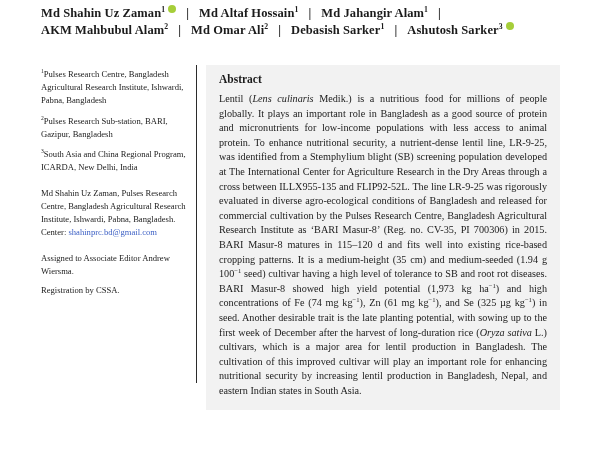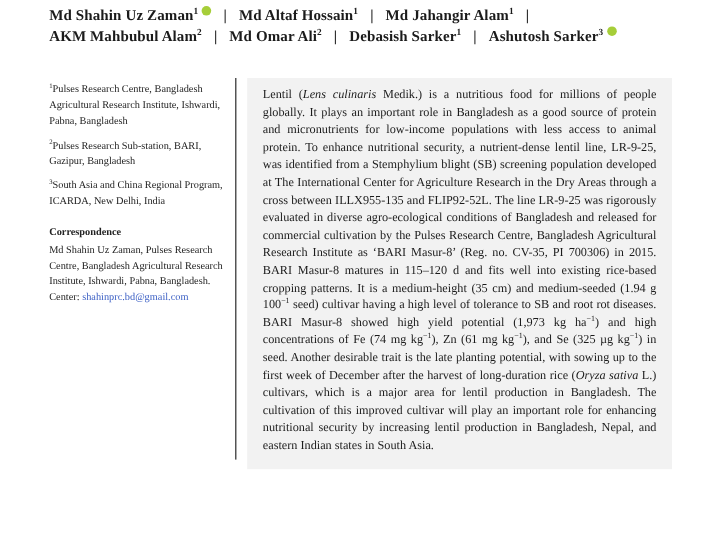--- a/index.html
+++ b/index.html
@@ -49,28 +49,32 @@
   <div class="content">
 
     <aside class="sidebar">
       <div id="affiliations">
           <p class="affil"><sup>1</sup>Pulses Research Centre, Bangladesh Agricultural Research Institute, Ishwardi, Pabna, Bangladesh</p>
           <p class="affil"><sup>2</sup>Pulses Research Sub-station, BARI, Gazipur, Bangladesh</p>
           <p class="affil"><sup>3</sup>South Asia and China Regional Program, ICARDA, New Delhi, India</p>
         </div>
 
       <div class="corr">
-        <p class="corr-head">Correspondence</p>
         <p class="corr-body"><span>Md Shahin Uz Zaman, Pulses Research Centre, Bangladesh Agricultural Research Institute, Ishwardi, Pabna, Bangladesh.</span>
           <span>Center:</span>
           <a class="email">shahinprc.bd@gmail.com</a></p>
       </div>
 
+      <div id="notes">
+          <p class="note">Assigned to Associate Editor Andrew Wiersma.</p>
+          <p class="note">Registration by CSSA.</p>
+        </div>
     </aside>
 
     <div class="divider"></div>
 
     <section class="abstract-box">
+      <h2 class="abstract-head">Abstract</h2>
       <p class="abstract-body" id="abstract-body"><span>Lentil (</span><i>Lens culinaris</i><span> Medik.) is a nutritious food for millions of people globally. It plays an important role in Bangladesh as a good source of protein and micronutrients for low-income populations with less access to animal protein. To enhance nutritional security, a nutrient-dense lentil line, LR-9-25, was identified from a Stemphylium blight (SB) screening population developed at The International Center for Agriculture Research in the Dry Areas through a cross between ILLX955-135 and FLIP92-52L. The line LR-9-25 was rigorously evaluated in diverse agro-ecological conditions of Bangladesh and released for commercial cultivation by the Pulses Research Centre, Bangladesh Agricultural Research Institute as ‘BARI Masur-8’ (Reg. no. CV-35, PI 700306) in 2015. BARI Masur-8 matures in 115–120 d and fits well into existing rice-based cropping patterns. It is a medium-height (35 cm) and medium-seeded (1.94 g 100</span><sup>−1</sup><span> seed) cultivar having a high level of tolerance to SB and root rot diseases. BARI Masur-8 showed high yield potential (1,973 kg ha</span><sup>−1</sup><span>) and high concentrations of Fe (74 mg kg</span><sup>−1</sup><span>), Zn (61 mg kg</span><sup>−1</sup><span>), and Se (325 µg kg</span><sup>−1</sup><span>) in seed. Another desirable trait is the late planting potential, with sowing up to the first week of December after the harvest of long-duration rice (</span><i>Oryza sativa</i><span> L.) cultivars, which is a major area for lentil production in Bangladesh. The cultivation of this improved cultivar will play an important role for enhancing nutritional security by increasing lentil production in Bangladesh, Nepal, and eastern Indian states in South Asia.</span></p>
     </section>
 
   </div>
 </div>
 
 </body></html>

